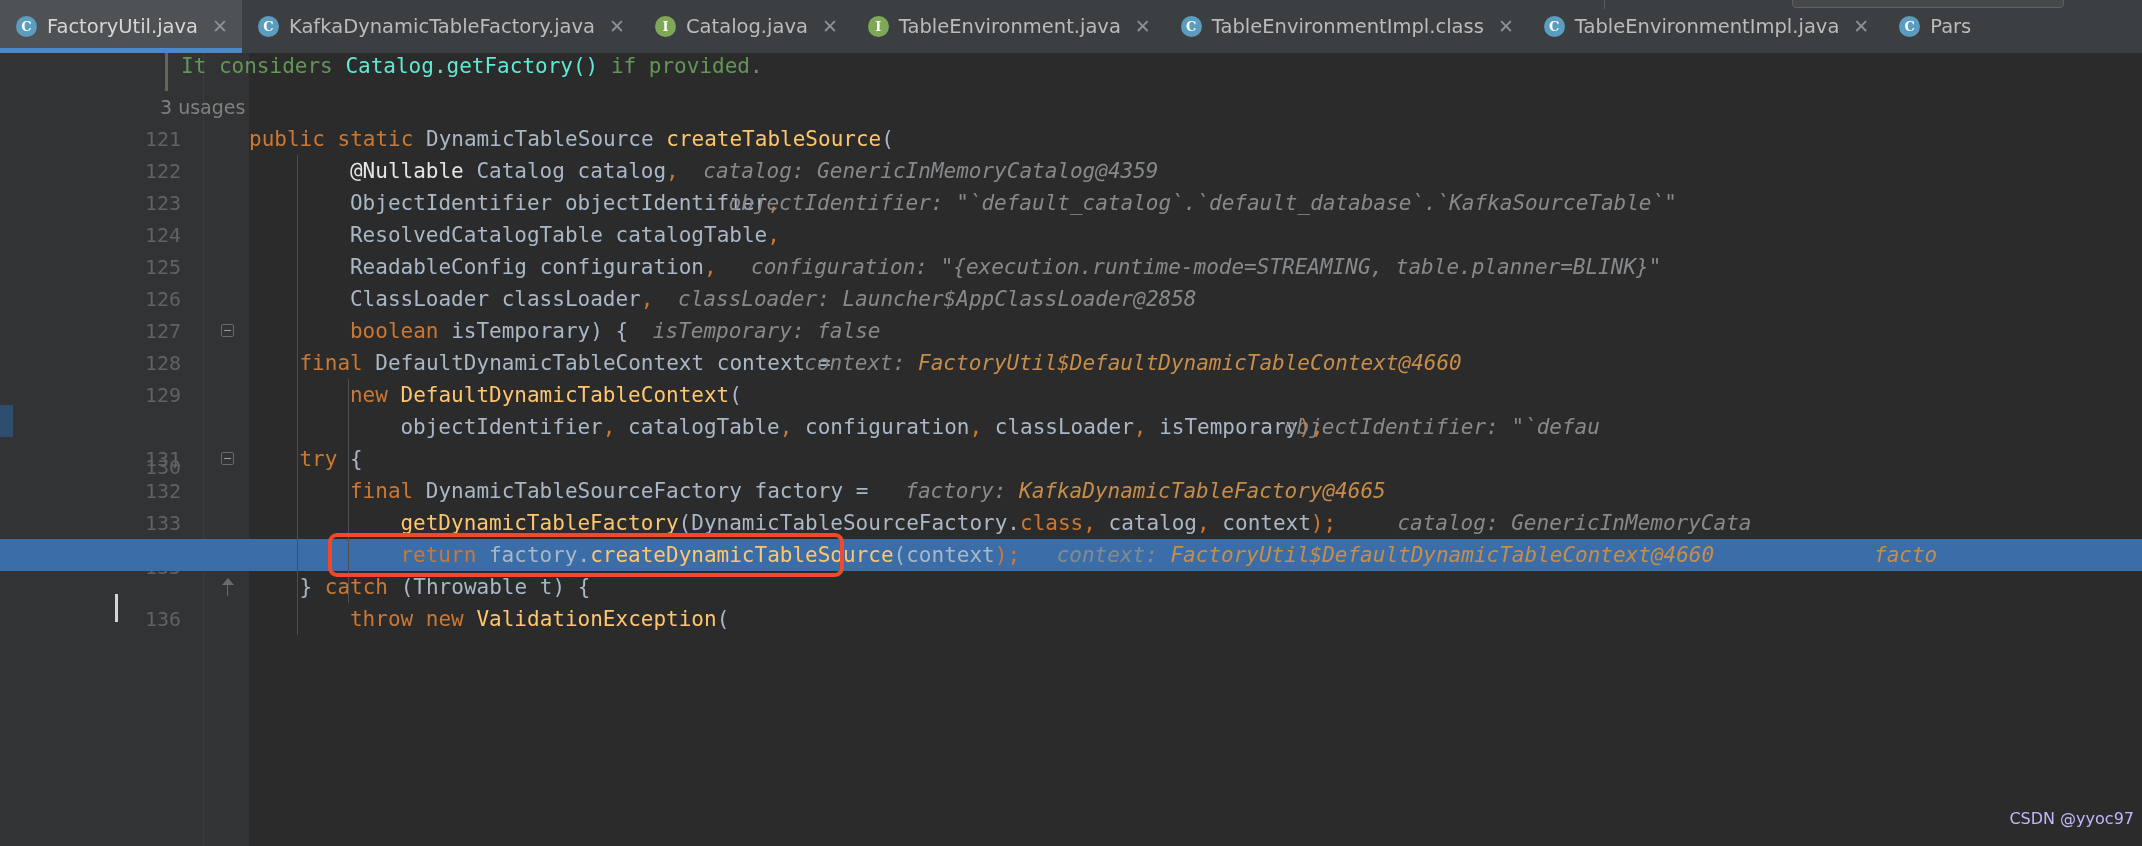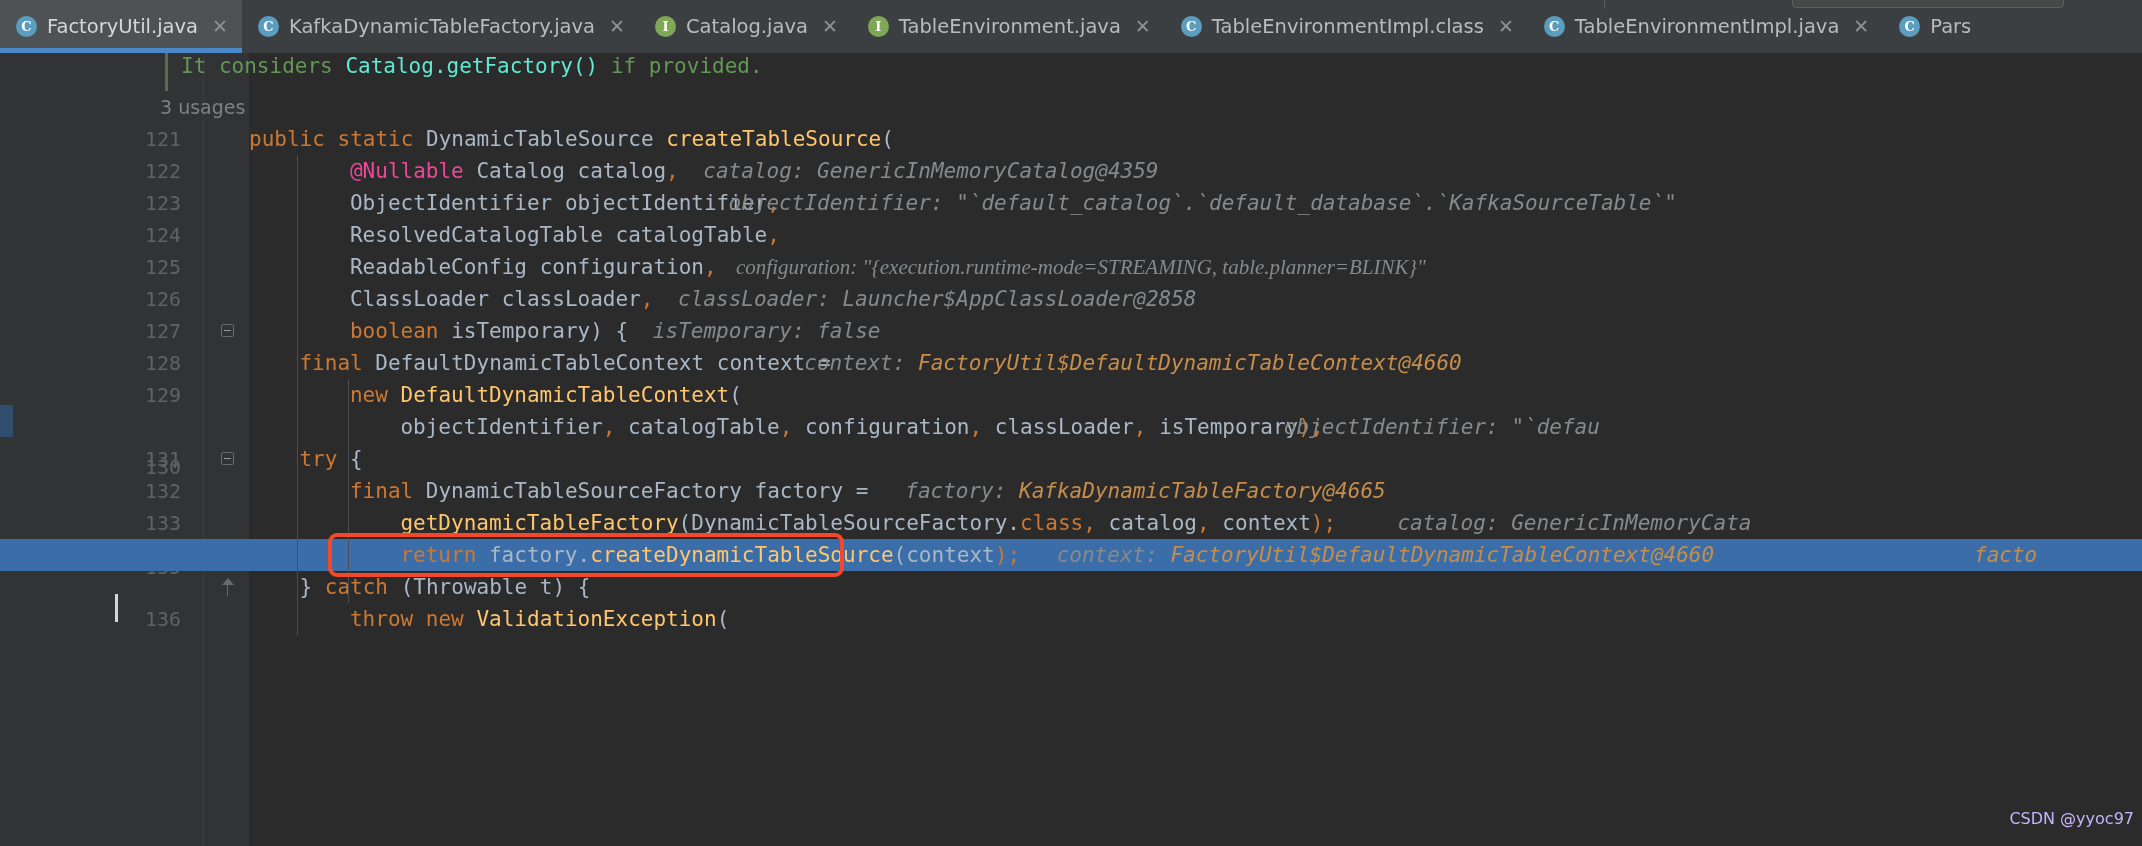--- a/index.html
+++ b/index.html
@@ -119,21 +119,21 @@
 
   
   .iguide {
     position: absolute; width: 1px; background: #4b4f51;
   }
 
   
   .kw    { color: #cc7832; }
   .typ   { color: #a9b7c6; }
   .mth   { color: #ffc66d; }
-  .anno  { color: #ec4899; }
+  .anno  { color: #e5e5e5; }
   .cmtl  { color: #629755; }
   .lnk   { color: #5eead4; }
   .pln   { color: #a9b7c6; }
   .hintv { color: #c78d4a; font-style: italic; }
   .hintd { color: #868a8d; font-style: italic; }
   .usage {
     font-family: "DejaVu Sans", sans-serif;
     font-size: 19px; color: #808080; font-style: normal;
   }
 
@@ -269,39 +269,39 @@
       <div id="docbar" style="left: -84px; top: 0px; height: 38px;"></div>
       <div class="line" style="top: -3px; left: -68px;"><span class="cmtl">It considers </span><span class="lnk">Catalog.getFactory()</span><span class="cmtl"> if provided.</span></div>
       <div class="line usage" style="top: 38px; left: -89px;">3 usages</div>
       <div class="line" style="top: 70px; left: 0px;"><span class="kw">public</span><span class="pln"> </span><span class="kw">static</span><span class="pln"> </span><span class="typ">DynamicTableSource</span><span class="pln"> </span><span class="mth">createTableSource</span><span class="pln">(</span></div>
       <div class="line" style="top: 102px; left: 100.96px;"><span class="anno">@Nullable</span><span class="pln"> </span><span class="typ">Catalog</span><span class="pln"> </span><span class="typ">catalog</span><span class="kw">,</span></div>
       <div class="line" style="top: 102px; left: 454.32px;"><span class="hintd">catalog: </span><span class="hintd">GenericInMemoryCatalog@4359</span></div>
       <div class="line" style="top: 134px; left: 100.96px;"><span class="typ">ObjectIdentifier</span><span class="pln"> </span><span class="typ">objectIdentifier</span><span class="kw">,</span></div>
       <div class="line" style="top: 134px; left: 479.56px;"><span class="hintd">objectIdentifier: </span><span class="hintd">"`default_catalog`.`default_database`.`KafkaSourceTable`"</span></div>
       <div class="line" style="top: 166px; left: 100.96px;"><span class="typ">ResolvedCatalogTable</span><span class="pln"> </span><span class="typ">catalogTable</span><span class="kw">,</span></div>
       <div class="line" style="top: 198px; left: 100.96px;"><span class="typ">ReadableConfig</span><span class="pln"> </span><span class="typ">configuration</span><span class="kw">,</span></div>
-      <div class="line" style="top: 198px; left: 487px; font-family: Liberation Serif, serif;"><span class="hintd">configuration: </span><span class="hintd">"{execution.runtime-mode=STREAMING, table.planner=BLINK}"</span></div>
+      <div class="line" style="top: 198px; left: 502px;"><span class="hintd">configuration: </span><span class="hintd">"{execution.runtime-mode=STREAMING, table.planner=BLINK}"</span></div>
       <div class="line" style="top: 230px; left: 100.96px;"><span class="typ">ClassLoader</span><span class="pln"> </span><span class="typ">classLoader</span><span class="kw">,</span></div>
       <div class="line" style="top: 230px; left: 429.08px;"><span class="hintd">classLoader: </span><span class="hintd">Launcher$AppClassLoader@2858</span></div>
       <div class="line" style="top: 262px; left: 403.84px;"><span class="hintd">isTemporary: </span><span class="hintd">false</span></div>
       <div class="line" style="top: 262px; left: 100.96px;"><span class="kw">boolean</span><span class="pln"> </span><span class="typ">isTemporary</span><span class="pln">)</span><span class="pln"> </span><span class="pln">{</span></div>
       <div class="line" style="top: 294px; left: 50.48px;"><span class="kw">final</span><span class="pln"> </span><span class="typ">DefaultDynamicTableContext</span><span class="pln"> </span><span class="typ">context</span><span class="pln"> </span><span class="pln">=</span></div>
       <div class="line" style="top: 294px; left: 555.28px;"><span class="hintd">context: </span><span class="hintv">FactoryUtil$DefaultDynamicTableContext@4660</span></div>
       <div class="line" style="top: 326px; left: 100.96px;"><span class="kw">new</span><span class="pln"> </span><span class="mth">DefaultDynamicTableContext</span><span class="pln">(</span></div>
       <div class="line" style="top: 358px; left: 151.44px;"><span class="typ">objectIdentifier</span><span class="kw">,</span><span class="pln"> </span><span class="typ">catalogTable</span><span class="kw">,</span><span class="pln"> </span><span class="typ">configuration</span><span class="kw">,</span><span class="pln"> </span><span class="typ">classLoader</span><span class="kw">,</span><span class="pln"> </span><span class="typ">isTemporary</span><span class="kw">);</span></div>
       <div class="line" style="top: 358px; left: 1034.84px;"><span class="hintd">objectIdentifier: </span><span class="hintd">"`defau</span></div>
       <div class="line" style="top: 390px; left: 50.48px;"><span class="kw">try</span><span class="pln"> </span><span class="pln">{</span></div>
       <div class="line" style="top: 422px; left: 100.96px;"><span class="kw">final</span><span class="pln"> </span><span class="typ">DynamicTableSourceFactory</span><span class="pln"> </span><span class="typ">factory</span><span class="pln"> </span><span class="pln">=</span></div>
       <div class="line" style="top: 422px; left: 656.24px;"><span class="hintd">factory: </span><span class="hintv">KafkaDynamicTableFactory@4665</span></div>
       <div class="line" style="top: 454px; left: 151.44px;"><span class="mth">getDynamicTableFactory</span><span class="pln">(</span><span class="typ">DynamicTableSourceFactory</span><span class="pln">.</span><span class="kw">class</span><span class="kw">,</span><span class="pln"> </span><span class="typ">catalog</span><span class="kw">,</span><span class="pln"> </span><span class="typ">context</span><span class="kw">);</span></div>
       <div class="line" style="top: 454px; left: 1148.42px;"><span class="hintd">catalog: </span><span class="hintd">GenericInMemoryCata</span></div>
       <div class="rowhl" style="top: 486px; left: -249px;"></div>
       <div class="line" style="top: 486px; left: 151.44px;"><span class="kw">return</span><span class="pln"> </span><span class="typ">factory</span><span class="pln">.</span><span class="mth">createDynamicTableSource</span><span class="pln">(</span><span class="typ">context</span><span class="kw">);</span></div>
       <div class="line" style="top: 486px; left: 807.68px;"><span class="hintd">context: </span><span class="hintv">FactoryUtil$DefaultDynamicTableContext@4660</span></div>
-      <div class="line" style="top: 486px; left: 1725px;"><span class="hintv">facto</span></div>
+      <div class="line" style="top: 486px; left: 1625px;"><span class="hintv">facto</span></div>
       <div class="line" style="top: 518px; left: 50.48px;"><span class="pln">}</span><span class="pln"> </span><span class="kw">catch</span><span class="pln"> </span><span class="pln">(</span><span class="typ">Throwable</span><span class="pln"> </span><span class="typ">t</span><span class="pln">)</span><span class="pln"> </span><span class="pln">{</span></div>
       <div class="line" style="top: 550px; left: 100.96px;"><span class="kw">throw</span><span class="pln"> </span><span class="kw">new</span><span class="pln"> </span><span class="mth">ValidationException</span><span class="pln">(</span></div>
       <div class="iguide" style="left: 48.48px; top: 102px; height: 480px;"></div>
       <div class="iguide" style="left: 98.96px; top: 326px; height: 64px;"></div>
       <div class="iguide" style="left: 98.96px; top: 390px; height: 32px;"></div>
       <div class="iguide" style="left: 98.96px; top: 422px; height: 128px;"></div>
     </div>
 
   <div id="redbox" style="left: 328px; top: 480px; width: 516px; height: 44px;"></div>
   <div id="watermark">CSDN @yyoc97</div>

